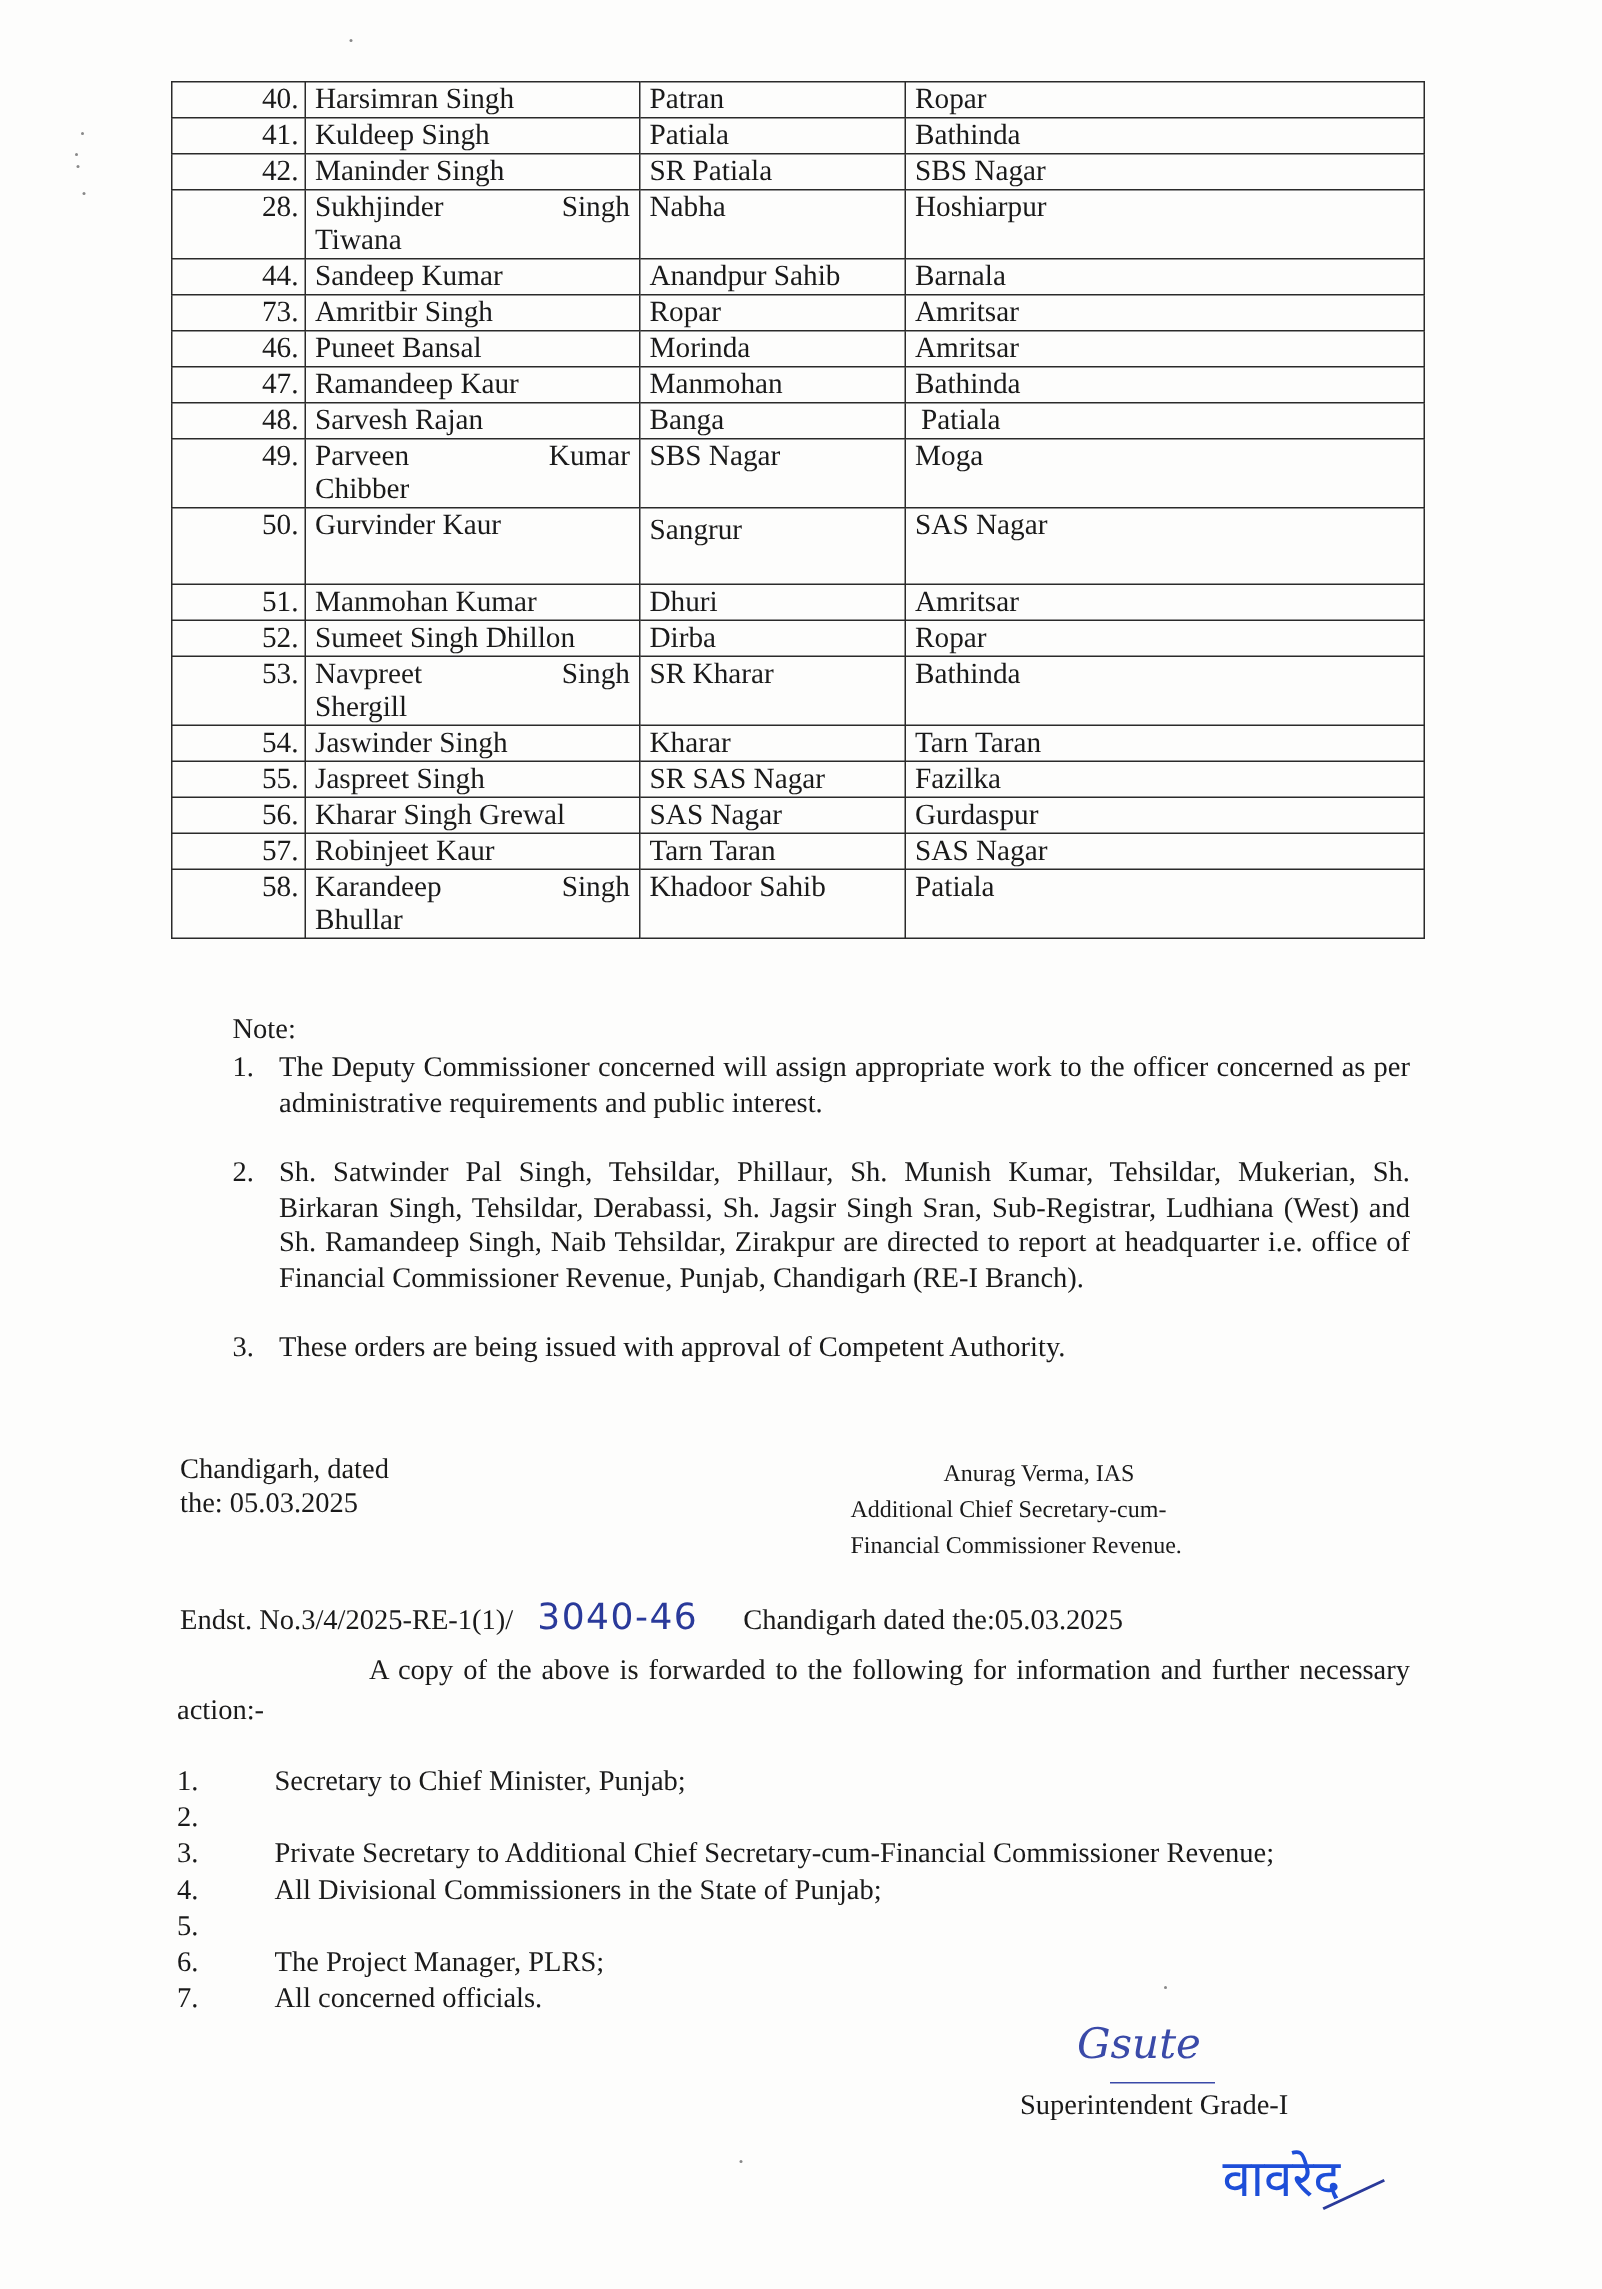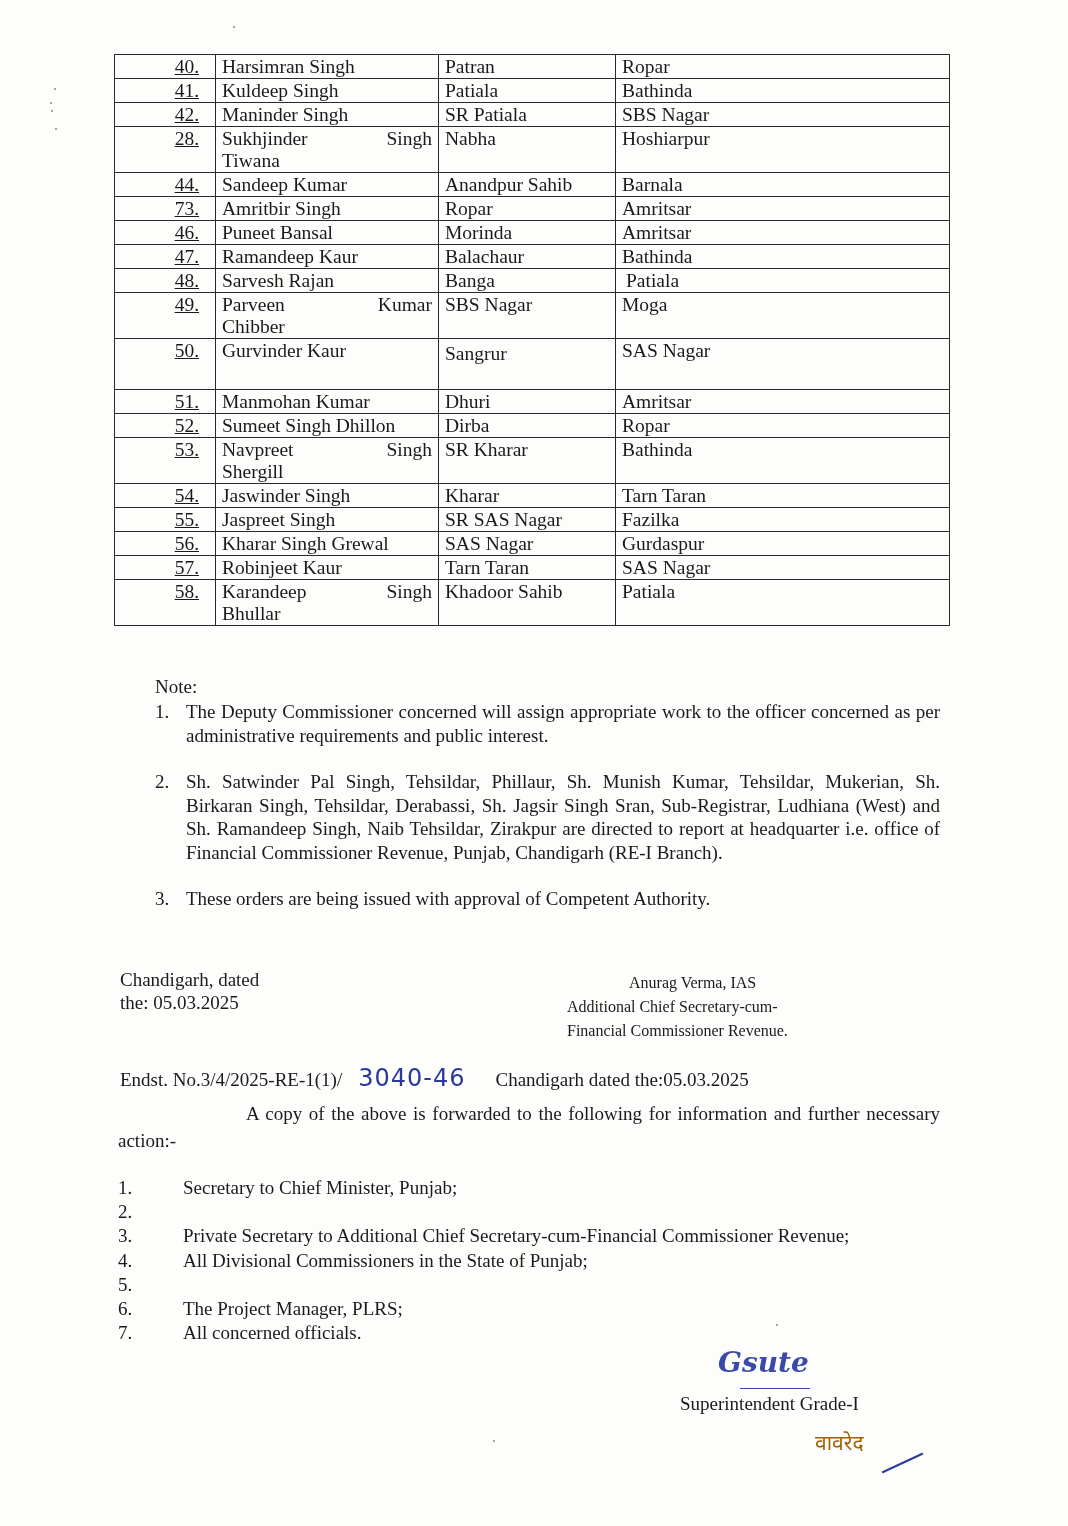--- a/index.html
+++ b/index.html
@@ -7,21 +7,21 @@
     width: 1068px; height: 1526px; background: #ffffff; position: relative; overflow: hidden;
     font-family: "Liberation Serif", "DejaVu Serif", serif; color: #1a1a1a;
   }
   .page { position: absolute; inset: 0; background: #fdfdfc; }
   
   .tbl {
     position: absolute; left: 114px; top: 54px; width: 836px;
     border-collapse: collapse; font-size: 19.5px; line-height: 22px;
   }
   .tbl td { border: 1.6px solid #2a2a2a; padding: 1px 6px 0 6px; vertical-align: top; }
-  .tbl td.sn { width: 78px; text-align: right; padding-right: 16px; text-decoration: underline; }
+  .tbl td.sn { width: 78px; text-align: right; padding-right: 4px; }
   .tbl td.nm { width: 210px; text-align: justify; text-align-last: auto; }
   .tbl td.from { width: 164px; }
   .tbl td.to { }
   .tbl td.nm .split { display: flex; justify-content: space-between; gap: 20px; }
   .tbl tr.gap td { height: 46px; }
   
   .note-head { position: absolute; left: 155px; top: 676px; font-size: 19px; }
   .notes { position: absolute; left: 155px; top: 700px; width: 785px; font-size: 19px; line-height: 23.5px; }
   .note-item { display: flex; margin-bottom: 23px; }
   .note-num { width: 31px; flex: none; }
@@ -31,23 +31,23 @@
   .signer { position: absolute; left: 567px; top: 971px; font-size: 16px; line-height: 24px; }
   .signer .name { padding-left: 62px; }
   .endst { position: absolute; left: 120px; top: 1064px; font-size: 19px; width: 840px; }
   .endst .hand { font-family: "DejaVu Sans", sans-serif; color: #2a3a9a; font-size: 24px; letter-spacing: 1px; margin-left: 16px; margin-right: 30px; }
   .fwd { position: absolute; left: 118px; top: 1100px; width: 822px; font-size: 19px; line-height: 27px; text-align: justify; }
   .fwd .indent { display: inline-block; width: 128px; }
   .copies { position: absolute; left: 118px; top: 1176px; font-size: 19px; line-height: 24.2px; }
   .copy-item { display: flex; }
   .copy-num { width: 65px; flex: none; }
   .supt { position: absolute; left: 680px; top: 1393px; font-size: 19px; }
-  .sig1 { position: absolute; left: 718px; top: 1346px; font-family: "DejaVu Serif", serif; font-style: italic; color: #3a4aa8; font-size: 28px; font-weight: bold; }
+  .sig1 { position: absolute; left: 718px; top: 1346px; font-family: "DejaVu Serif", serif; font-style: italic; color: #3a4aa8; font-size: 28px; }
   .sig1-line { position: absolute; left: 740px; top: 1388px; width: 70px; border-top: 1.5px solid #3a4aa8; }
-  .sig2 { position: absolute; left: 815px; top: 1428px; font-family: "DejaVu Sans", sans-serif; color: #a16207; font-size: 21px; }
+  .sig2 { position: absolute; left: 815px; top: 1428px; font-family: "DejaVu Sans", sans-serif; color: #1d4ed8; font-size: 34px; }
   .sig2-line { position: absolute; left: 880px; top: 1462px; width: 45px; border-top: 2px solid #2a3a9a; transform: rotate(-25deg); }
   .speck { position: absolute; width: 2px; height: 2px; background: #888; border-radius: 50%; }
 </style>
 </head>
 <body>
 
 <div class="page">
 
   <div class="speck" style="left:233px;top:26px;"></div>
   <div class="speck" style="left:54px;top:88px;"></div>
@@ -101,21 +101,21 @@
       </tr>
       <tr>
         <td class="sn">46.</td>
         <td class="nm">Puneet Bansal</td>
         <td class="from">Morinda</td>
         <td class="to">Amritsar</td>
       </tr>
       <tr>
         <td class="sn">47.</td>
         <td class="nm">Ramandeep Kaur</td>
-        <td class="from">Balachaur</td>
+        <td class="from">Manmohan</td>
         <td class="to">Bathinda</td>
       </tr>
       <tr>
         <td class="sn">48.</td>
         <td class="nm">Sarvesh Rajan</td>
         <td class="from">Banga</td>
         <td class="to" style="padding-left:10px;">Patiala</td>
       </tr>
       <tr>
         <td class="sn">49.</td>

